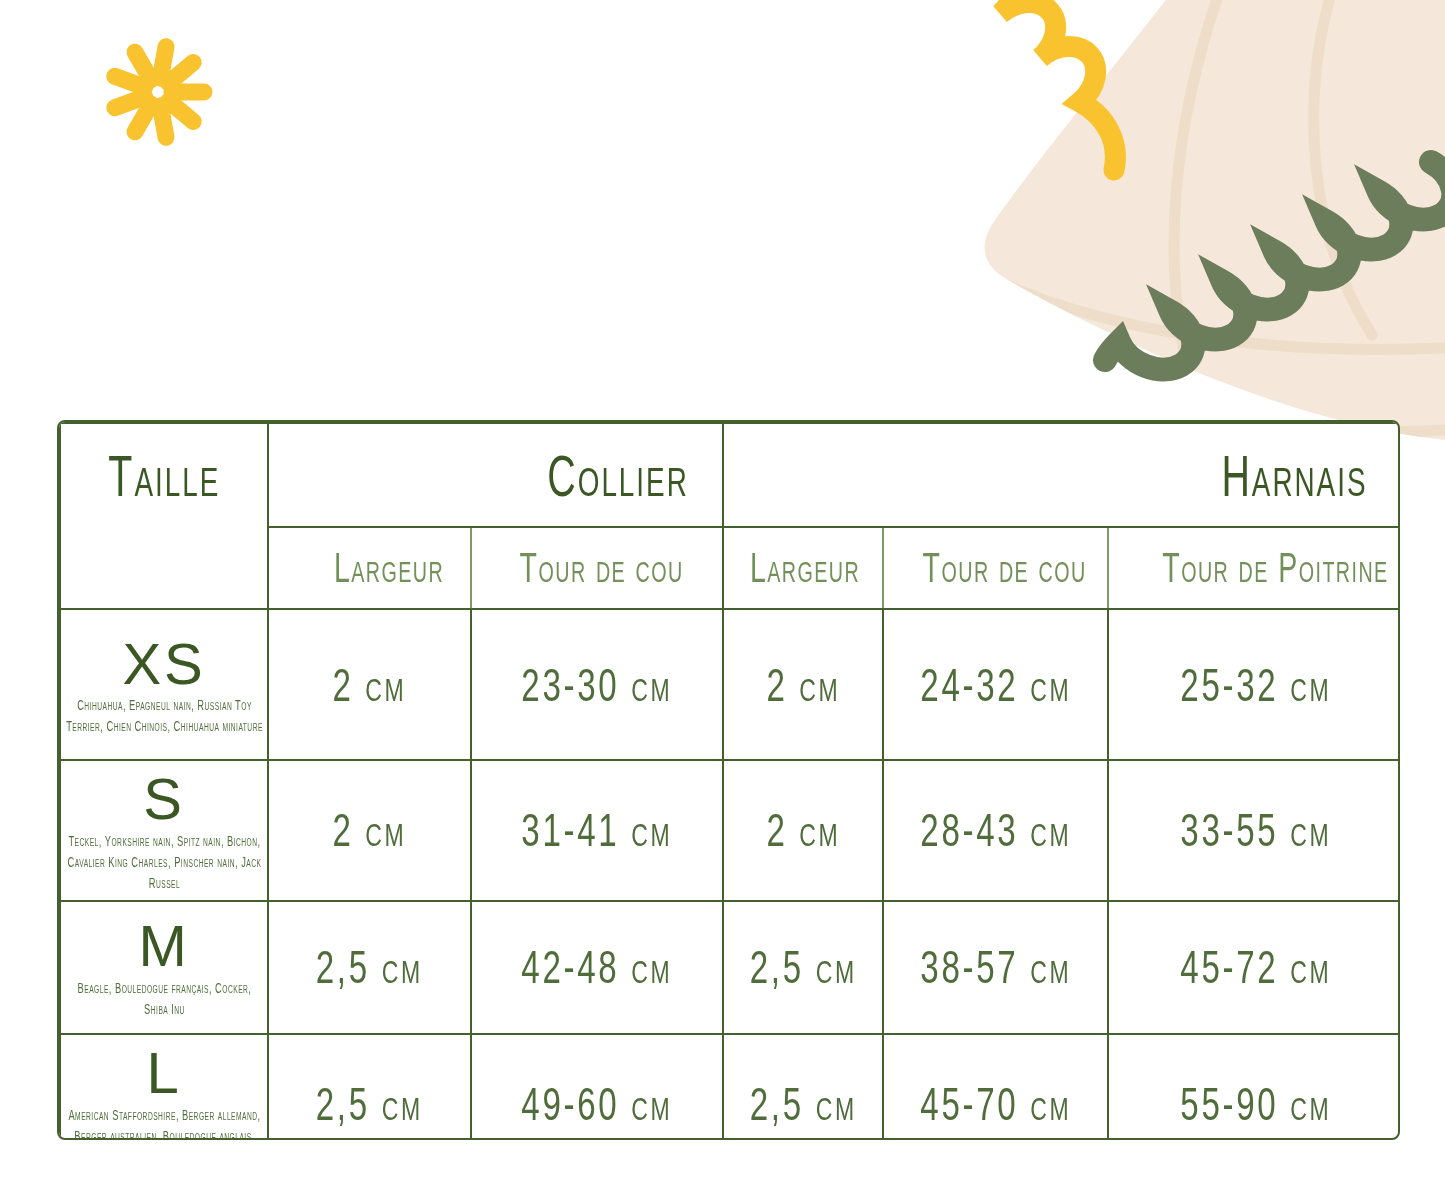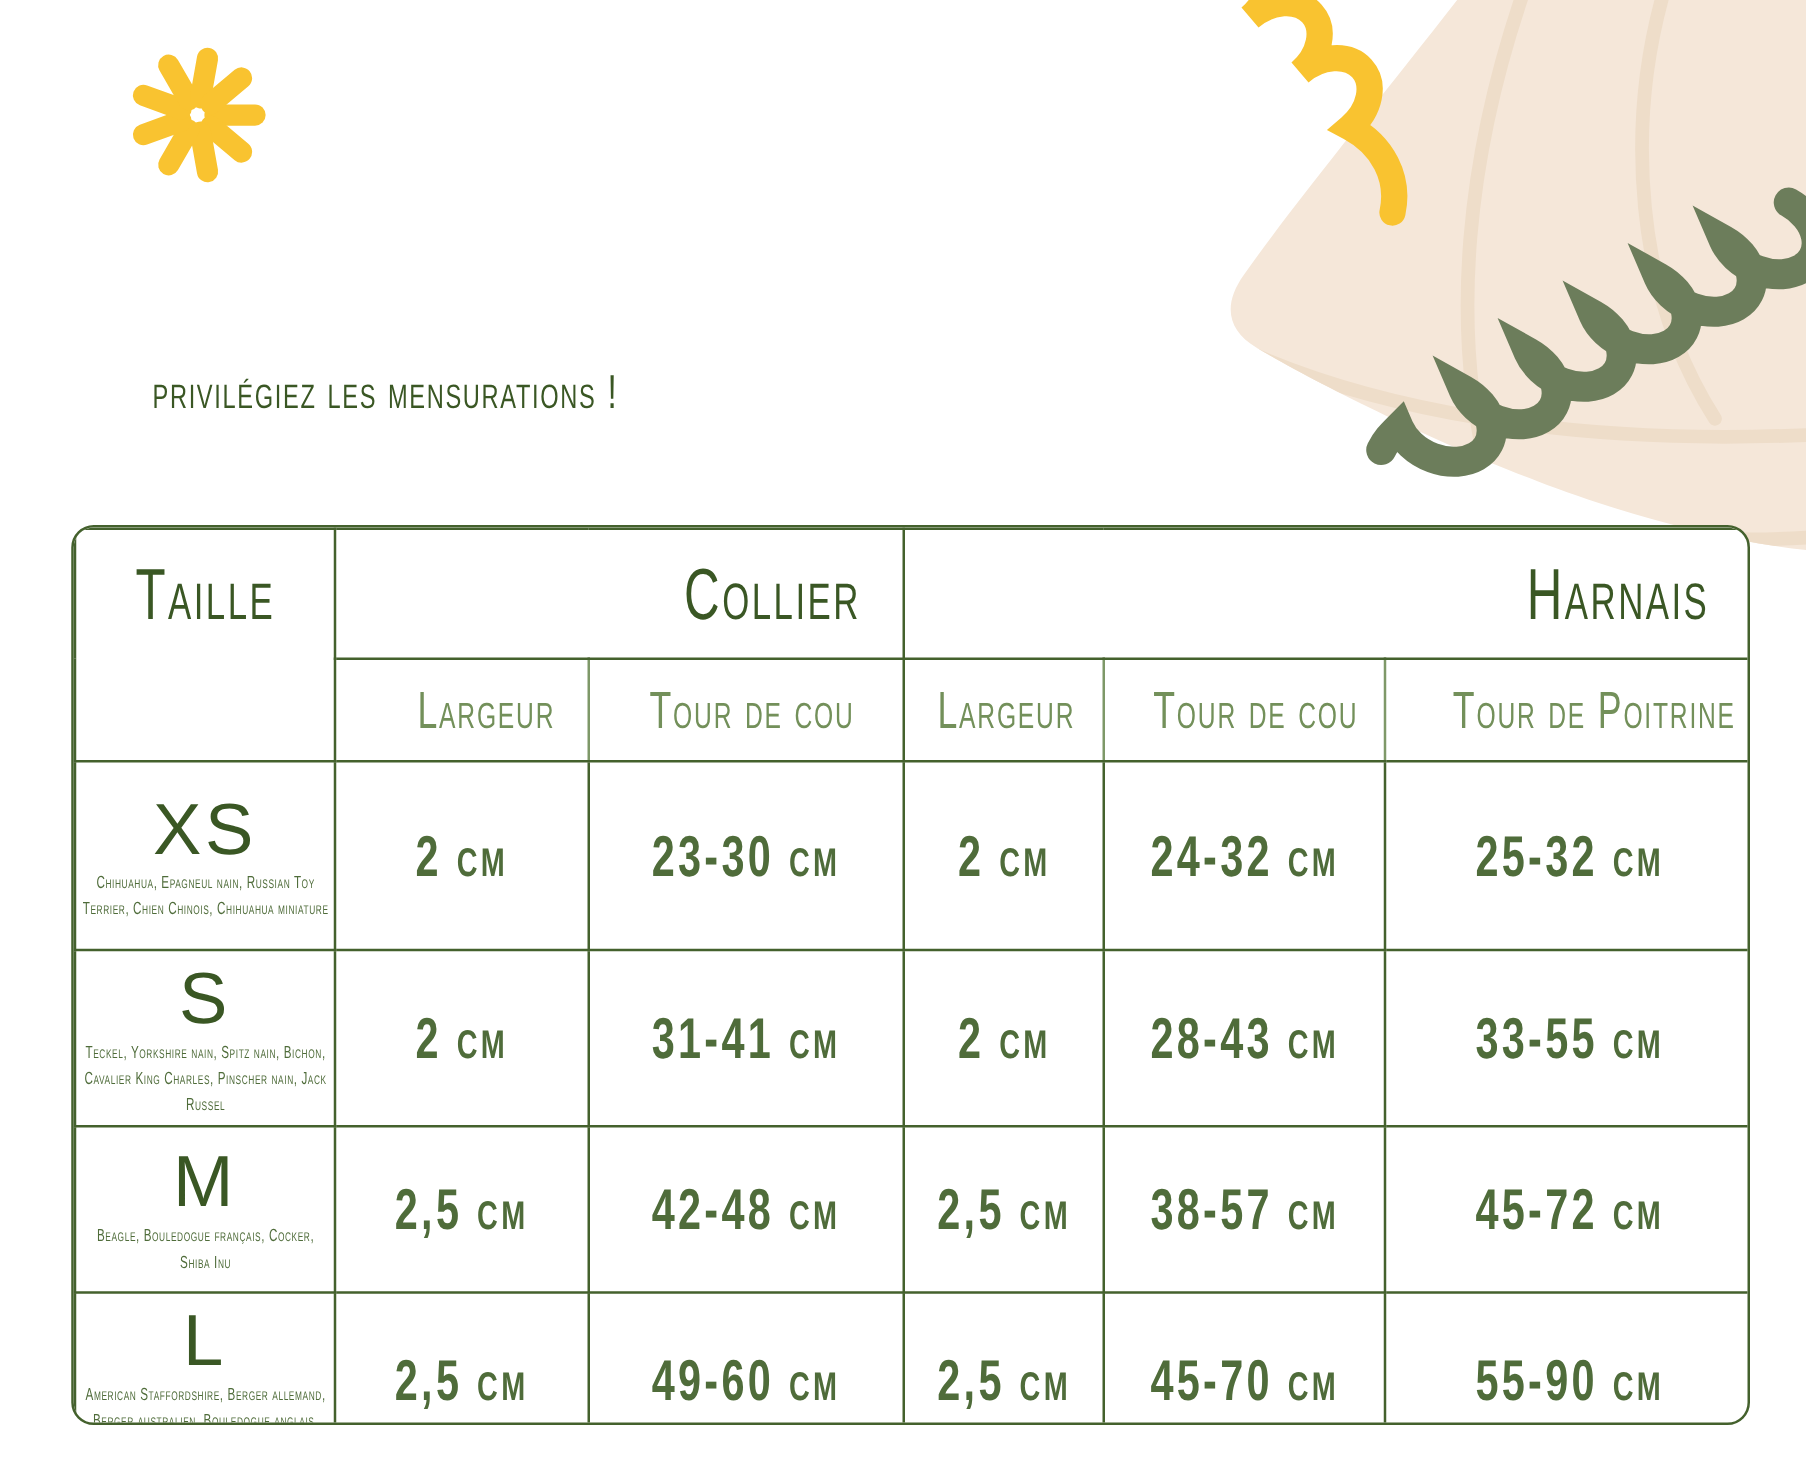--- a/index.html
+++ b/index.html
@@ -33,35 +33,35 @@
   }
   .page-title .narrow{transform:scaleX(.55);}
   .subtitle{
     position:absolute;left:122px;top:292px;z-index:1;
     font-size:38px;line-height:1.18;color:var(--green-dark);
   }
   .subtitle .narrow{transform:scaleX(.7);}
 
   .table-wrap{
     position:absolute;left:57px;top:420px;width:1343px;height:720px;z-index:2;
-    border:2.5px solid var(--border-dark);border-radius:18px;overflow:hidden;background:#fff;
+    border:2.5px solid var(--border-dark);border-radius:8px;overflow:hidden;background:#fff;
   }
   table.size-table{width:100%;height:100%;border-collapse:collapse;table-layout:fixed;}
   .size-table th,.size-table td{border:2px solid var(--border-dark);padding:0;font-weight:normal;}
 
   th.group-head{font-size:58px;color:var(--green-dark);text-align:right;vertical-align:middle;}
   th.taille-head{font-size:58px;color:var(--green-dark);text-align:center;vertical-align:top;padding-top:18px;}
   th.sub-head{
     font-size:42px;color:var(--green-sub);text-align:right;vertical-align:middle;
     border-top-color:var(--border-light);
   }
   th.sub-head.inner-left{border-left-color:var(--border-mid);}
   th.sub-head.inner-right{border-right-color:var(--border-mid);}
 
-  td.val{font-size:46px;color:var(--green-value);text-align:center;vertical-align:middle;font-weight:bold;}
+  td.val{font-size:46px;color:var(--green-value);text-align:center;vertical-align:middle;}
   td.val .narrow-c{transform:scaleX(.72);letter-spacing:.08em;}
 
   td.size-cell{text-align:center;vertical-align:middle;padding:6px 4px;}
   .size-letter{display:block;font-size:58px;line-height:1.1;color:var(--green-dark);}
   .breeds{display:block;font-size:14px;line-height:1.5;color:var(--green-value);}
   .breeds-inner{
     display:block;width:150%;margin-left:-25%;
     transform:scaleX(.667);transform-origin:50% 50%;
   }
 </style>
@@ -95,21 +95,20 @@
       <line x1="53" y1="72.1" x2="37" y2="99.8"></line>
       <line x1="46.8" y1="64.8" x2="16.8" y2="75.7"></line>
       <line x1="46.8" y1="55.2" x2="16.8" y2="44.3"></line>
       <line x1="53" y1="47.9" x2="37" y2="20.2"></line>
       <line x1="62.4" y1="46.2" x2="68" y2="14.7"></line>
       <line x1="70.7" y1="51" x2="95.2" y2="30.4"></line>
     </g>
   </svg>
 
   <div class="subtitle sc">
-    <div><span class="narrow">privilégiez les mensurations !</span></div>
   </div>
 
   <div class="table-wrap">
     <table class="size-table">
       <colgroup>
         <col style="width:208px">
           <col style="width:203px">
           <col style="width:252px">
         <col style="width:160px">
           <col style="width:225px">

